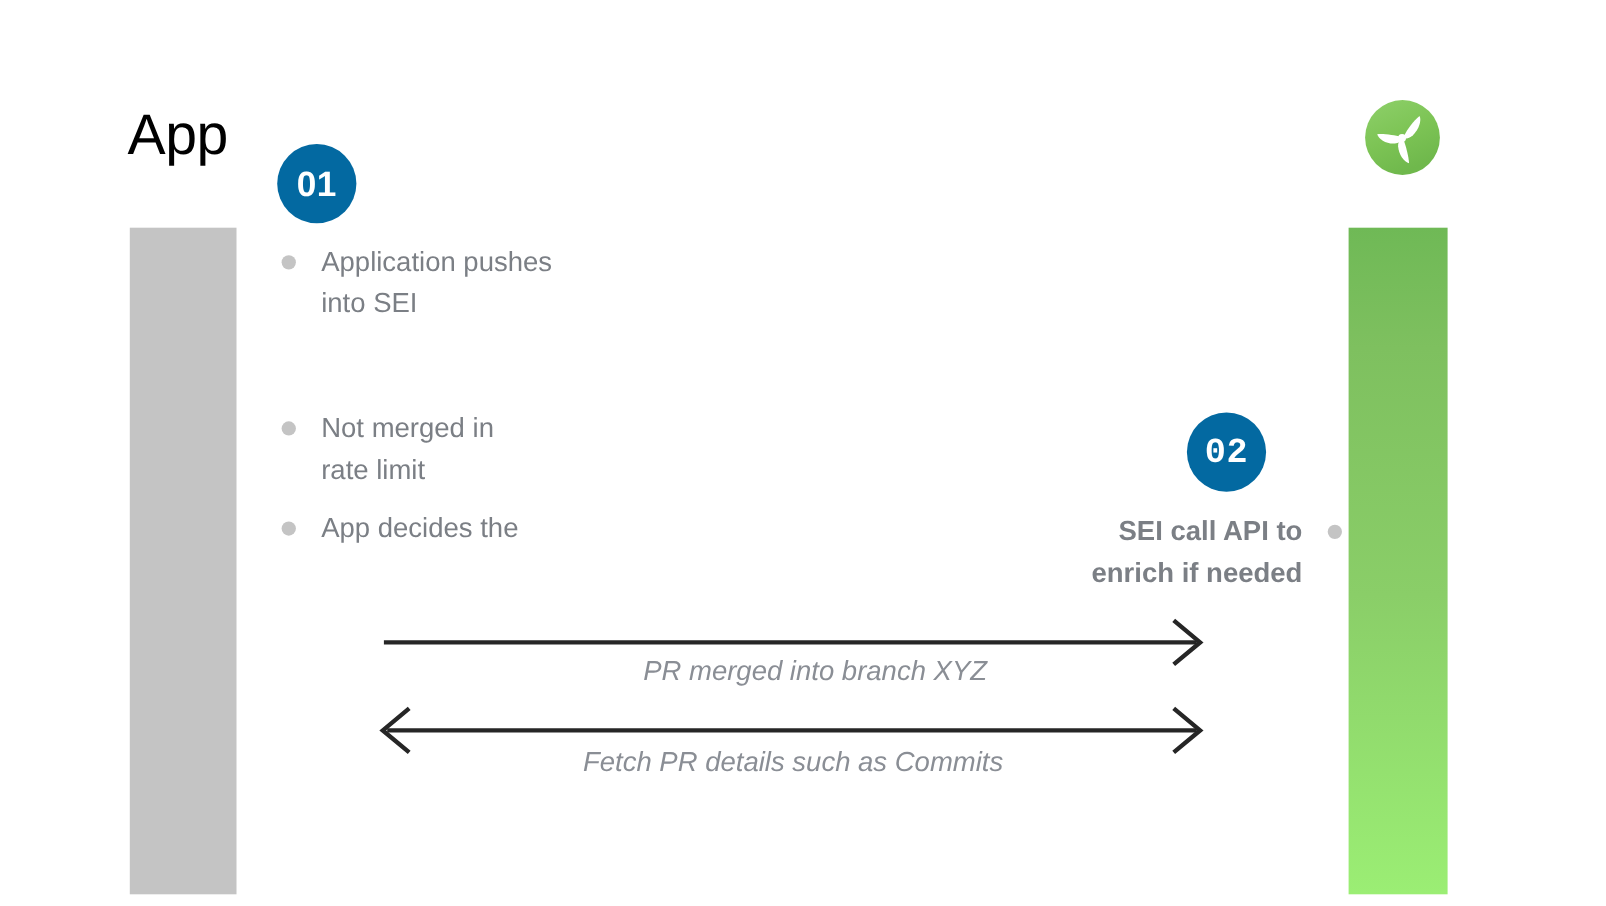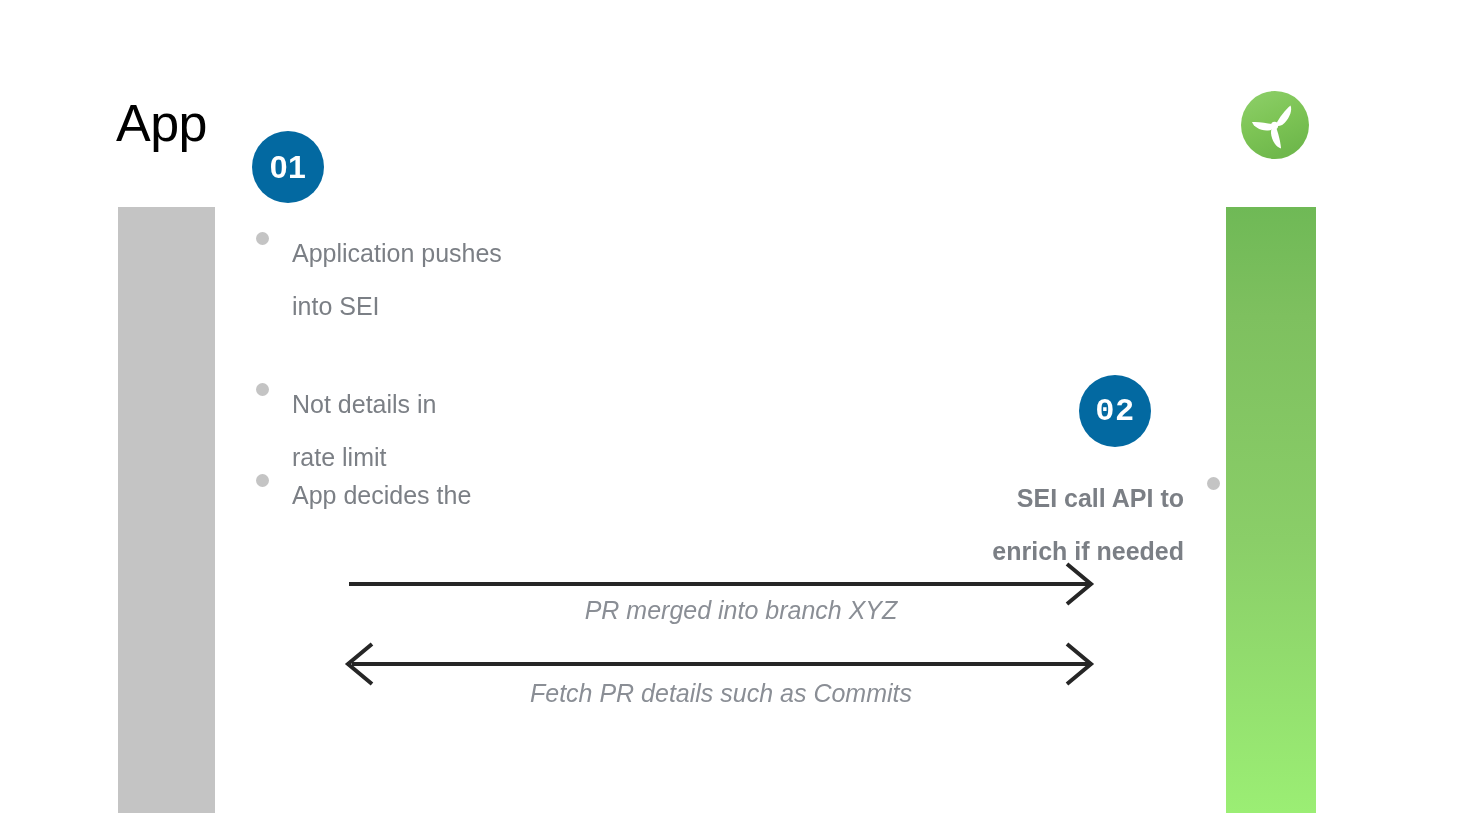--- a/index.html
+++ b/index.html
@@ -93,21 +93,21 @@
   .bullet-left { padding-left: 36px; }
   .bullet-left .dot { left: 0; }
   .bullet-right { padding-right: 36px; text-align: right; font-weight: bold; }
   .bullet-right .dot { right: 0; }
 
   .bl-1 { left: 256px; top: 219px; width: 330px; }
   .bl-2 { left: 256px; top: 370px; width: 330px; }
   .bl-3 { left: 256px; top: 461px; width: 360px; }
   .br-1 { left: 828px; top: 464px; width: 356px; }
 
-  .bullet-line { display: block; white-space: nowrap; margin-top: 15px; }
+  .bullet-line { display: block; white-space: nowrap; }
 
   
   .arrow-svg {
     position: absolute;
     left: 336px;
     top: 556px;
     width: 770px;
     height: 130px;
   }
   .arrow-label {
@@ -159,21 +159,21 @@
   <div class="step-badge b02">02</div>
 
   <div class="bullet-block bullet-left bl-1">
     <span class="dot"></span>
     <span class="bullet-line">Application pushes</span>
     <span class="bullet-line">into SEI</span>
   </div>
 
   <div class="bullet-block bullet-left bl-2">
     <span class="dot"></span>
-    <span class="bullet-line">Not details in</span>
+    <span class="bullet-line">Not merged in</span>
     <span class="bullet-line">rate limit</span>
   </div>
 
   <div class="bullet-block bullet-left bl-3">
     <span class="dot"></span>
     <span class="bullet-line">App decides the</span>
   </div>
 
   <div class="bullet-block bullet-right br-1">
     <span class="dot"></span>

